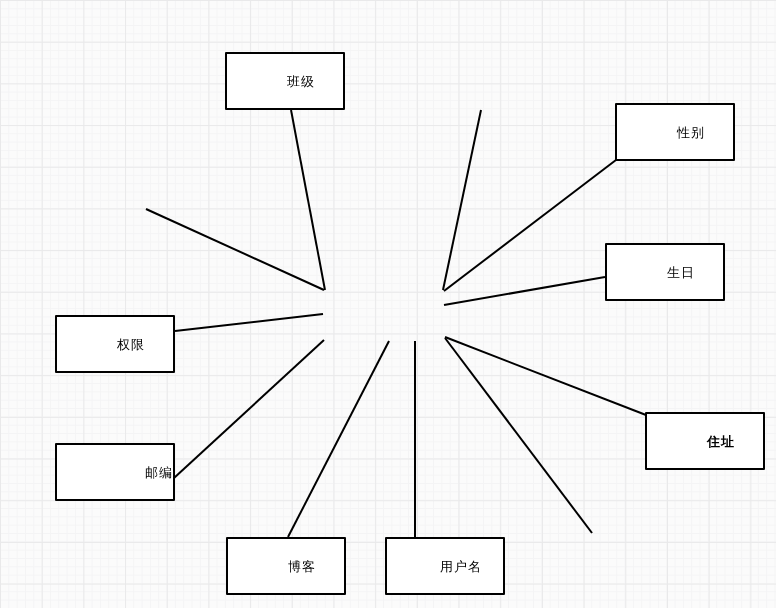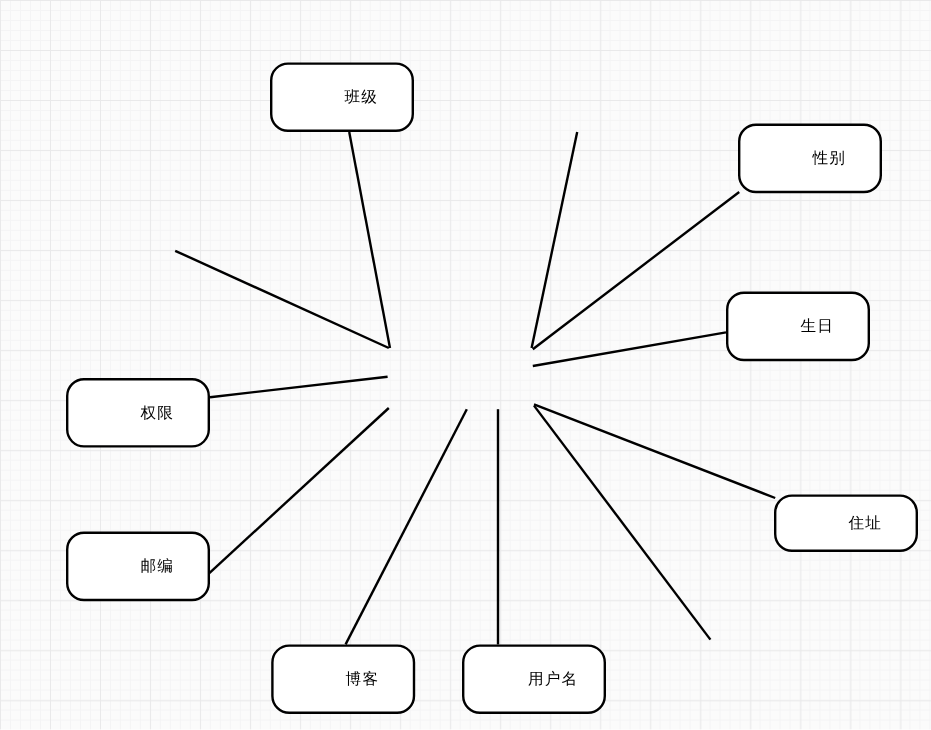--- a/index.html
+++ b/index.html
@@ -44,21 +44,21 @@
     display: flex;
     align-items: center;
     justify-content: center;
     color: #000000;
     font-size: 13px;
     letter-spacing: 1px;
     line-height: 1;
     white-space: nowrap;
   }
   .node.rounded {
-    border-radius: 15px;
+    border-radius: 1px;
     padding-left: 32px;
   }
   .node.central {
     border-radius: 0;
     z-index: 3;
   }
   .node-label {
     pointer-events: none;
   }
 </style>
@@ -84,29 +84,29 @@
 
   <div class="node rounded" style="left: 225px; top: 52px; width: 120px; height: 58px;">
     <span class="node-label">班级</span>
   </div>
   <div class="node rounded" style="left: 615px; top: 103px; width: 120px; height: 58px;">
     <span class="node-label">性别</span>
   </div>
   <div class="node rounded" style="left: 605px; top: 243px; width: 120px; height: 58px;">
     <span class="node-label">生日</span>
   </div>
-  <div class="node rounded" style="left: 645px; top: 412px; width: 120px; height: 48px;">
+  <div class="node rounded" style="left: 645px; top: 412px; width: 120px; height: 58px; font-weight: bold;">
     <span class="node-label">住址</span>
   </div>
   <div class="node rounded" style="left: 385px; top: 537px; width: 120px; height: 58px; align-items: center;">
     <span class="node-label">用户名</span>
   </div>
   <div class="node rounded" style="left: 226px; top: 537px; width: 120px; height: 58px;">
     <span class="node-label">博客</span>
   </div>
-  <div class="node rounded" style="left: 55px; top: 443px; width: 120px; height: 58px;">
+  <div class="node rounded" style="left: 55px; top: 443px; width: 120px; height: 58px; justify-content: flex-end;">
     <span class="node-label">邮编</span>
   </div>
   <div class="node rounded" style="left: 55px; top: 287px; width: 120px; height: 58px; margin-top: 28px;">
     <span class="node-label">权限</span>
   </div>
 
 </div>
 
 </body></html>

